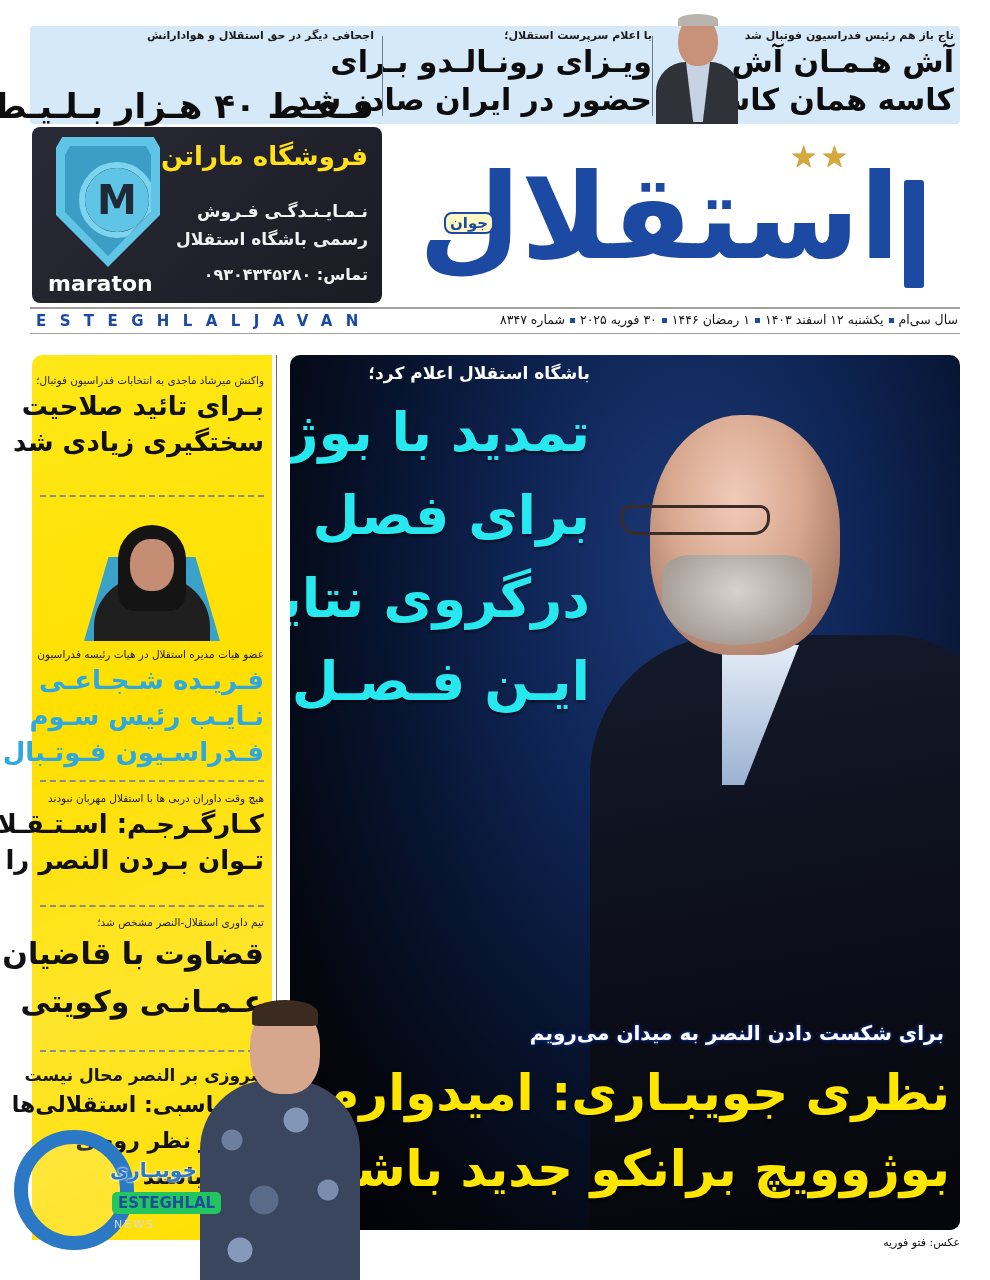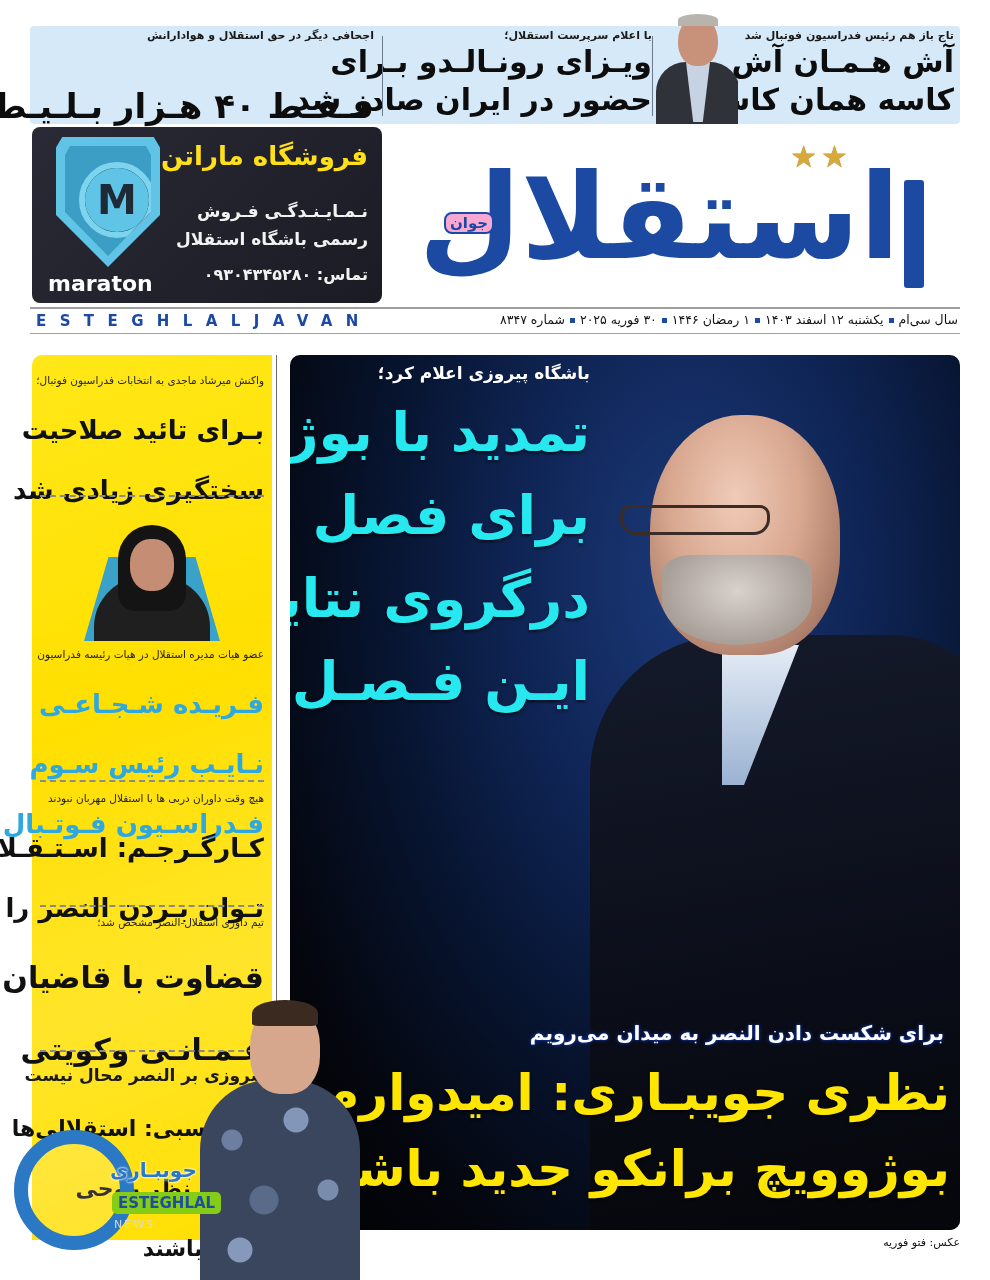--- a/index.html
+++ b/index.html
@@ -81,21 +81,21 @@
     .logo-alef {
       position: absolute; right: 36px; top: 48px; width: 20px; height: 108px;
       background: #1c4aa3; border-radius: 3px;
     }
     .stars { position: absolute; right: 112px; top: 10px; display: flex; gap: 4px; direction: ltr; }
     .star { color: #d6a93a; font-size: 30px; line-height: 30px; text-shadow: 0 0 1px #8c6a16; }
     .tagline { position: absolute; right: 76px; top: 62px; font-size: 13px; font-weight: bold; color: #1a1a1a; line-height: 22px; text-align: right; direction: rtl; background: rgba(255,255,255,0.85); padding: 0 4px; }
     .javan-badge {
       position: absolute; left: 4px; top: 80px;
       font-size: 15px; color: #1c4aa3; font-weight: bold;
-      border: 2px solid #1c4aa3; border-radius: 8px; padding: 0 4px; background: #f9a8d4;
+      border: 2px solid #1c4aa3; border-radius: 8px; padding: 0 4px; background: #fef9c3;
     }
 
     
     .date-bar-top { left: 30px; top: 307px; width: 930px; height: 2px; background: #a0a0a0; }
     .date-bar-bottom { left: 30px; top: 333px; width: 930px; height: 1px; background: #a0a0a0; }
     .brand-latin {
       left: 36px; top: 312px; font-size: 15px; font-weight: bold; color: #1c4aa3;
       letter-spacing: 13.4px; white-space: nowrap; font-family: "DejaVu Sans", sans-serif;
     }
     .date-line { right: 32px; top: 312px; font-size: 12.5px; color: #111; white-space: nowrap; direction: rtl; }
@@ -103,21 +103,21 @@
 
     
     .sidebar {
       left: 32px; top: 355px; width: 240px; height: 885px;
       background: linear-gradient(160deg, #ffe818 0%, #ffdf00 40%, #ffe52a 70%, #ffdf00 100%);
       border-radius: 10px 0 0 0;
     }
     .side-sep { position: absolute; left: 8px; width: 224px; height: 0; border-top: 2px dashed #8a8a8a; }
     .side-block { position: absolute; right: 8px; width: 226px; text-align: right; direction: rtl; }
     .side-kicker { font-size: 10.5px; color: #222; line-height: 15px; white-space: nowrap; }
-    .side-head { font-size: 26px; font-weight: bold; color: #111; line-height: 36px; white-space: nowrap; letter-spacing: -0.5px; margin-top: 24px; }
+    .side-head { font-size: 26px; font-weight: bold; color: #111; line-height: 36px; white-space: nowrap; letter-spacing: -0.5px; }
     .side-head.cyan { color: #2fa8e0; letter-spacing: 2px; }
     .side-lead { font-size: 17px; font-weight: bold; color: #1a1a1a; line-height: 24px; white-space: nowrap; }
     .side-vline { left: 276px; top: 355px; width: 1px; height: 885px; background: #6a6a6a; }
 
     .woman-photo {
       position: absolute; left: 52px; top: 162px; width: 136px; height: 124px;
     }
     .woman-bg { position: absolute; left: 0; top: 40px; width: 136px; height: 84px; background: #3aa2c9; clip-path: polygon(18% 0,82% 0,100% 100%,0 100%); }
     .woman-body { position: absolute; left: 10px; top: 60px; width: 116px; height: 64px; background: #1f1f1f; border-radius: 50px 50px 0 0; }
     .woman-hijab { position: absolute; left: 34px; top: 8px; width: 68px; height: 86px; background: #141414; border-radius: 40px 40px 20px 20px; }
@@ -196,21 +196,21 @@
         radial-gradient(circle at 60% 20%, #8296b8 0 12px, transparent 13px),
         radial-gradient(circle at 40% 60%, #5a6b8a 0 14px, transparent 15px),
         radial-gradient(circle at 80% 55%, #7a8cab 0 10px, transparent 11px),
         radial-gradient(circle at 25% 85%, #8799bb 0 12px, transparent 13px),
         #3a465e;
     }
 
     .watermark { left: 14px; top: 1130px; width: 190px; height: 120px; }
     .wm-circle { position: absolute; left: 0; top: 0; width: 120px; height: 120px; border-radius: 50%; border: 14px solid #2b78c5; background: rgba(255,255,255,0.15); }
     .wm-text { position: absolute; left: 96px; top: 28px; font-size: 20px; font-weight: bold; color: #2b78c5; direction: rtl; white-space: nowrap; text-shadow: 0 0 2px #fff, 0 0 3px #fff; }
-    .wm-badge { position: absolute; left: 98px; top: 62px; background: #84cc16; color: #1d4f9c; font-size: 15px; font-weight: bold; padding: 2px 6px; border-radius: 5px; white-space: nowrap; }
+    .wm-badge { position: absolute; left: 98px; top: 62px; background: #22c55e; color: #1d4f9c; font-size: 15px; font-weight: bold; padding: 2px 6px; border-radius: 5px; white-space: nowrap; }
     .wm-news { position: absolute; left: 100px; top: 88px; font-size: 11px; color: #d9d9d9; letter-spacing: 2px; }
   </style>
 </head>
 <body>
 
 <div class="abs top-strip">
   <div class="teaser teaser-1 rtl">
     <div class="kicker">تاج باز هم رئیس فدراسیون فوتبال شد</div>
     <div class="head">آش هـمـان آش و</div>
     <div class="head">کاسه همان کاسه!</div>
@@ -313,21 +313,21 @@
 </div>
 <div class="abs side-vline"></div>
 
 <div class="abs main-feature">
   <div class="coach-coat"></div>
   <div class="coach-collar"></div>
   <div class="coach-head"></div>
   <div class="coach-beard"></div>
   <div class="coach-glasses"></div>
 
-  <div class="main-kicker">باشگاه پیروزی اعلام کرد؛</div>
+  <div class="main-kicker">باشگاه استقلال اعلام کرد؛</div>
   <div class="main-head">
     <div class="main-head-line">تمدید با بوژوویچ</div>
     <div class="main-head-line">برای فصل بعد</div>
     <div class="main-head-line">درگروی نتایج</div>
     <div class="main-head-line wide">ایـن فـصـل</div>
   </div>
 
   <div class="sub-kicker">برای شکست دادن النصر به میدان می‌رویم</div>
   <div class="sub-head">
     <div class="sub-head-line">نظری جویبـاری: امیدوارم</div>

